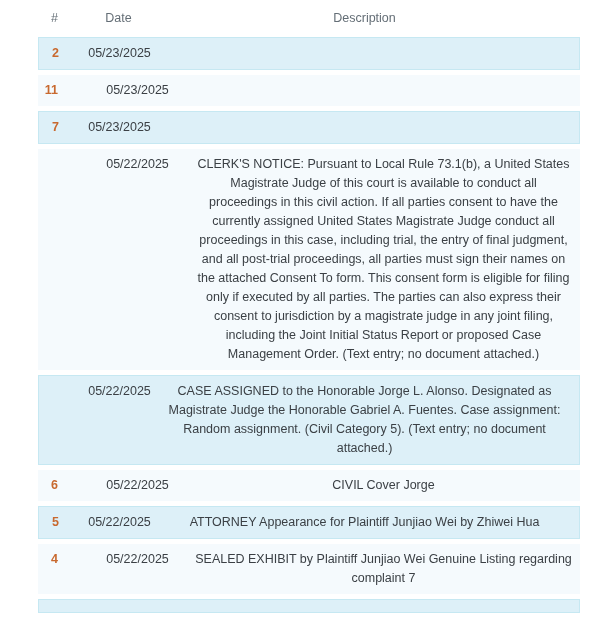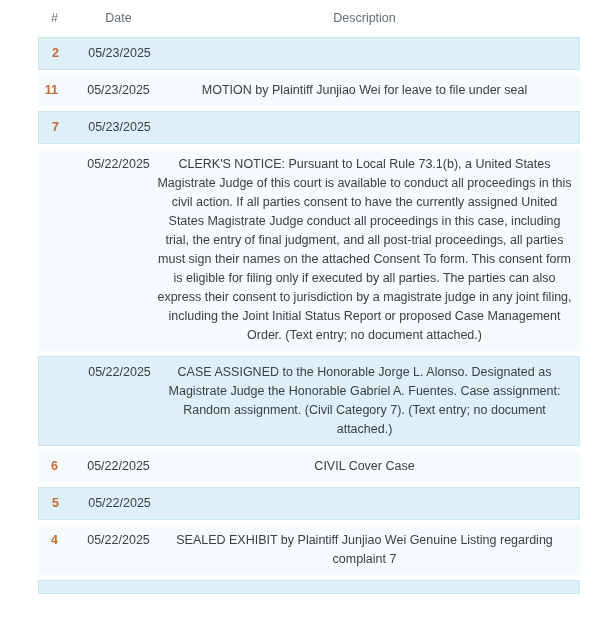--- a/index.html
+++ b/index.html
@@ -34,20 +34,21 @@
     margin-bottom: 5px;
     padding: 6px 0;
     line-height: 19px;
   }
   .row.blue {
     background: #ddf0f8;
     border: 1px solid #c6e8f2;
   }
   .row.white {
     background: #f5fafd;
+    gap: 19px;
   }
   .cell { min-width: 0; }
   .cell.num {
     text-align: right;
     padding-right: 22px;
     font-weight: bold;
     color: #c8692f;
   }
   .cell.date {
     white-space: nowrap;
@@ -80,49 +81,49 @@
     </div>
 
     <div class="grid row blue">
       <div class="cell num">2</div>
       <div class="cell date">05/23/2025</div>
     </div>
 
     <div class="grid row white">
       <div class="cell num">11</div>
       <div class="cell date">05/23/2025</div>
-      <div class="cell desc">MOTION by Plaintiff Junjiao Wei for leave to file under seal</div>
     </div>
 
     <div class="grid row blue">
       <div class="cell num">7</div>
       <div class="cell date">05/23/2025</div>
     </div>
 
     <div class="grid row white">
       <div class="cell num"></div>
       <div class="cell date">05/22/2025</div>
       <div class="cell desc">CLERK'S NOTICE: Pursuant to Local Rule 73.1(b), a United States Magistrate Judge of this court is available to conduct all proceedings in this civil action. If all parties consent to have the currently assigned United States Magistrate Judge conduct all proceedings in this case, including trial, the entry of final judgment, and all post-trial proceedings, all parties must sign their names on the attached Consent To form. This consent form is eligible for filing only if executed by all parties. The parties can also express their consent to jurisdiction by a magistrate judge in any joint filing, including the Joint Initial Status Report or proposed Case Management Order. (Text entry; no document attached.)</div>
     </div>
 
     <div class="grid row blue">
       <div class="cell num"></div>
       <div class="cell date">05/22/2025</div>
-      <div class="cell desc">CASE ASSIGNED to the Honorable Jorge L. Alonso. Designated as Magistrate Judge the Honorable Gabriel A. Fuentes. Case assignment: Random assignment. (Civil Category 7). (Text entry; no document attached.)</div>
+      <div class="cell desc">CASE ASSIGNED to the Honorable Jorge L. Alonso. Designated as Magistrate Judge the Honorable Gabriel A. Fuentes. Case assignment: Random assignment. (Civil Category 5). (Text entry; no document attached.)</div>
     </div>
 
     <div class="grid row white">
       <div class="cell num">6</div>
       <div class="cell date">05/22/2025</div>
-      <div class="cell desc">CIVIL Cover Case</div>
+      <div class="cell desc">CIVIL Cover Jorge</div>
     </div>
 
     <div class="grid row blue">
       <div class="cell num">5</div>
       <div class="cell date">05/22/2025</div>
+      <div class="cell desc">ATTORNEY Appearance for Plaintiff Junjiao Wei by Zhiwei Hua</div>
     </div>
 
     <div class="grid row white">
       <div class="cell num">4</div>
       <div class="cell date">05/22/2025</div>
       <div class="cell desc">SEALED EXHIBIT by Plaintiff Junjiao Wei Genuine Listing regarding complaint 7</div>
     </div>
 
     <div class="row blue sliver"></div>
 

